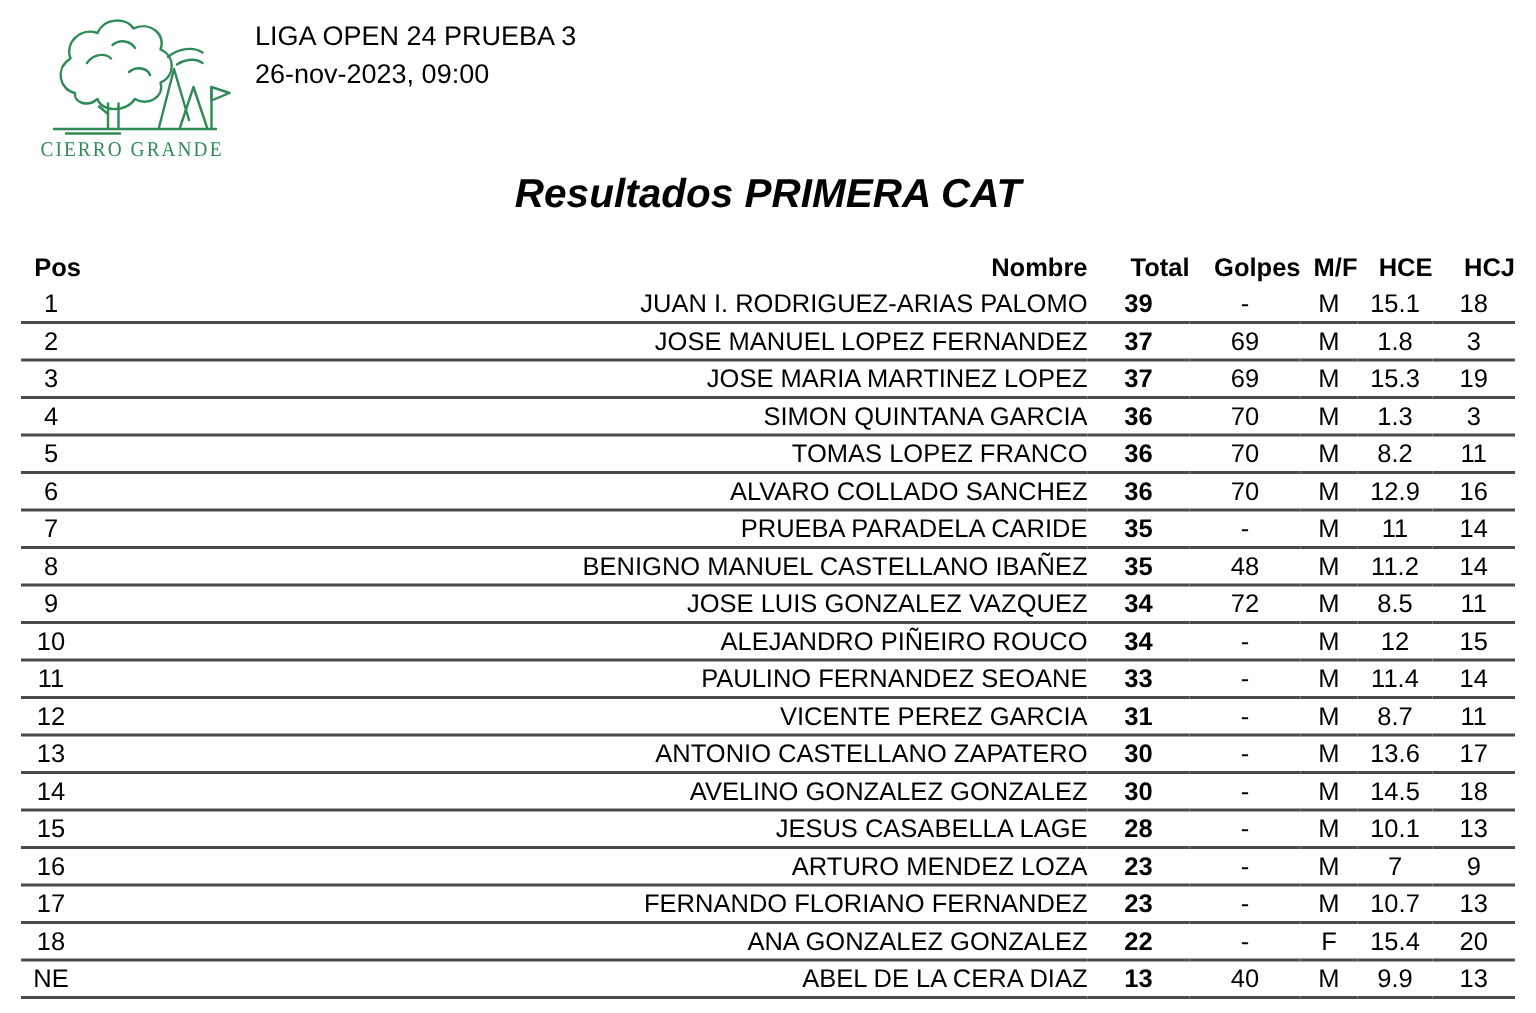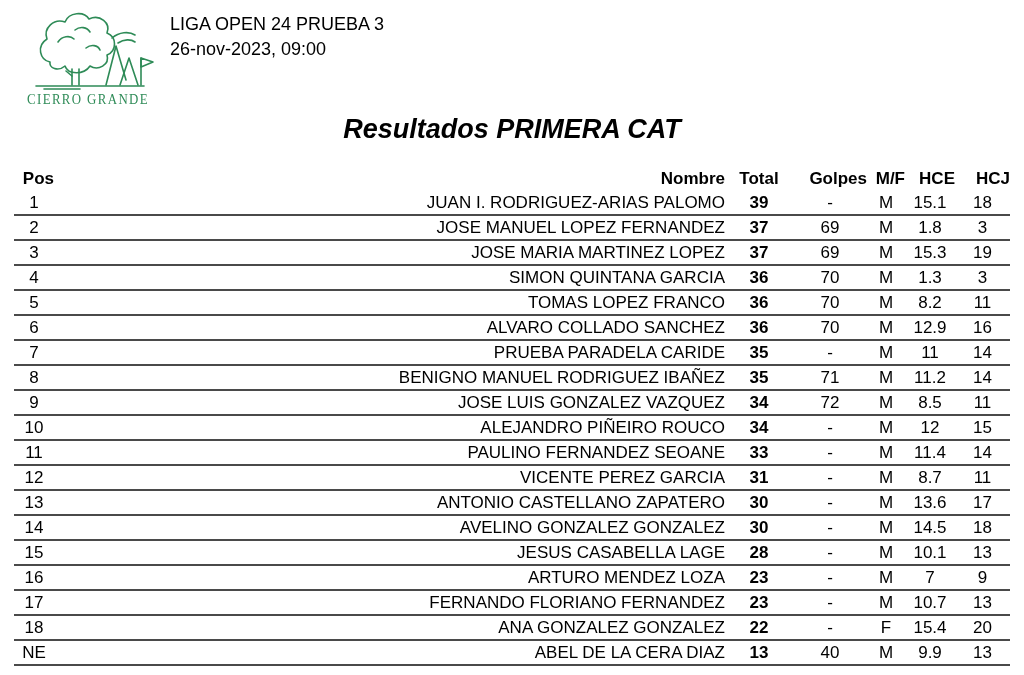--- a/index.html
+++ b/index.html
@@ -50,21 +50,21 @@
 
   th {
     font-weight: bold;
     text-align: right;
     height: 24px;
     padding: 0;
     vertical-align: middle;
     white-space: nowrap;
   }
   th.col-name { text-align: right; padding-left: 3px; }
-  th.col-total { text-align: center; }
+  th.col-total { }
 
   tbody td {
     height: 23px;
     padding: 0;
     text-align: center;
     vertical-align: middle;
     border-bottom: 2px solid #4a4a4a;
     white-space: nowrap;
     overflow: hidden;
   }
@@ -193,23 +193,23 @@
           <td class="col-pos">7</td>
           <td class="col-name">PRUEBA PARADELA CARIDE</td>
           <td class="col-total">35</td>
           <td class="col-golpes">-</td>
           <td class="col-mf">M</td>
           <td class="col-hce">11</td>
           <td class="col-hcj">14</td>
         </tr>
         <tr>
           <td class="col-pos">8</td>
-          <td class="col-name">BENIGNO MANUEL RODRIGUEZ IBAÑEZ</td>
+          <td class="col-name">BENIGNO MANUEL CASTELLANO IBAÑEZ</td>
           <td class="col-total">35</td>
-          <td class="col-golpes">71</td>
+          <td class="col-golpes">48</td>
           <td class="col-mf">M</td>
           <td class="col-hce">11.2</td>
           <td class="col-hcj">14</td>
         </tr>
         <tr>
           <td class="col-pos">9</td>
           <td class="col-name">JOSE LUIS GONZALEZ VAZQUEZ</td>
           <td class="col-total">34</td>
           <td class="col-golpes">72</td>
           <td class="col-mf">M</td>

